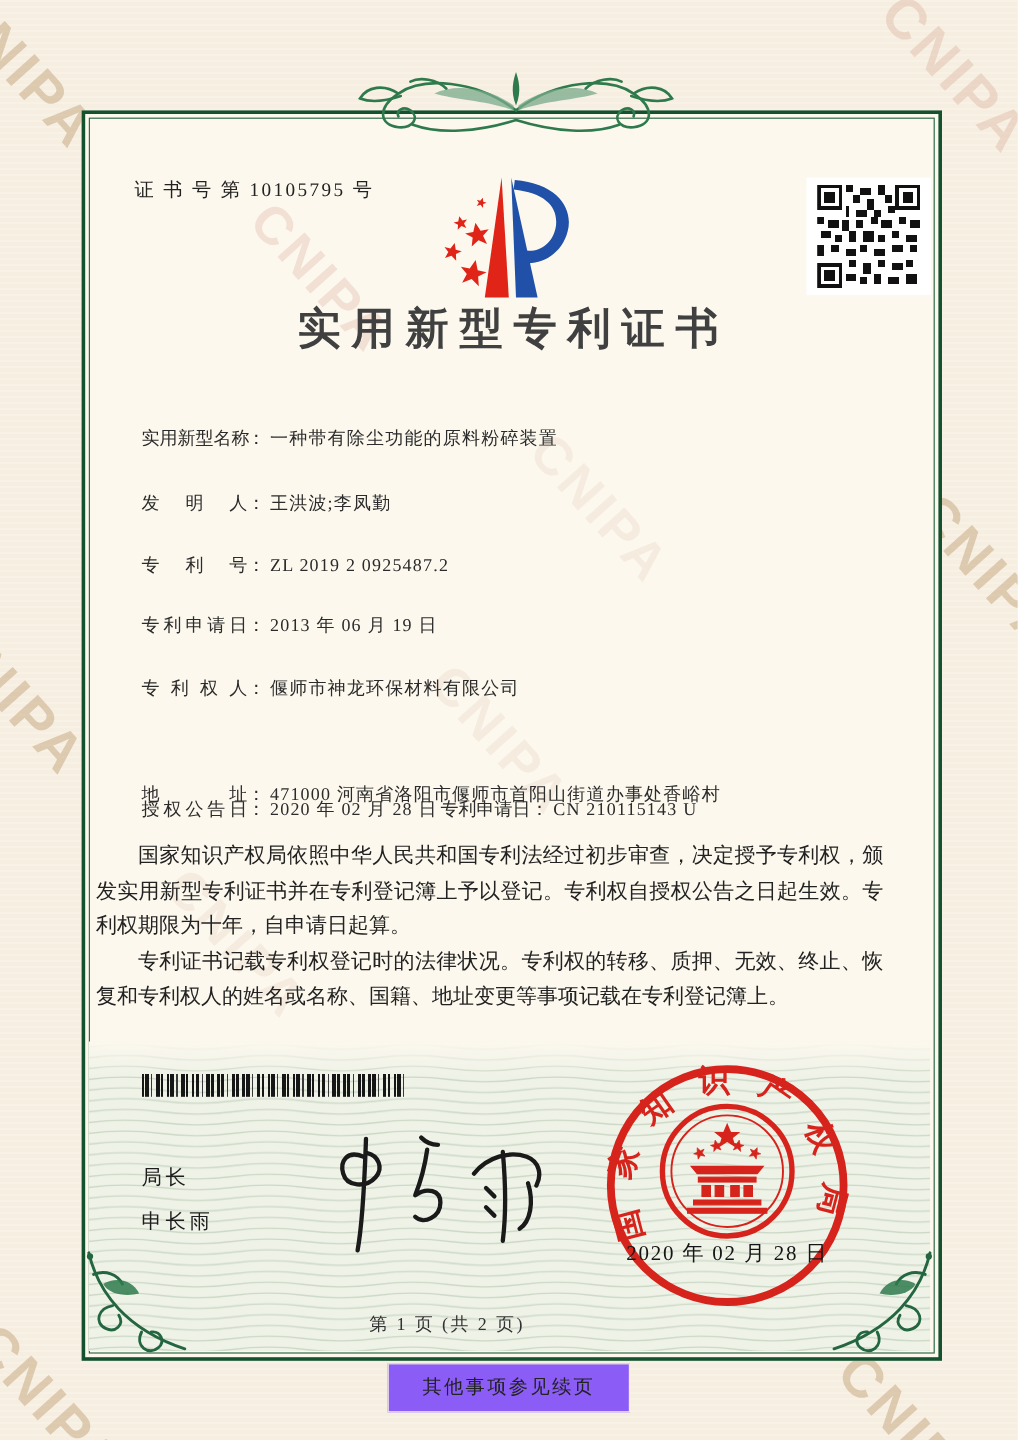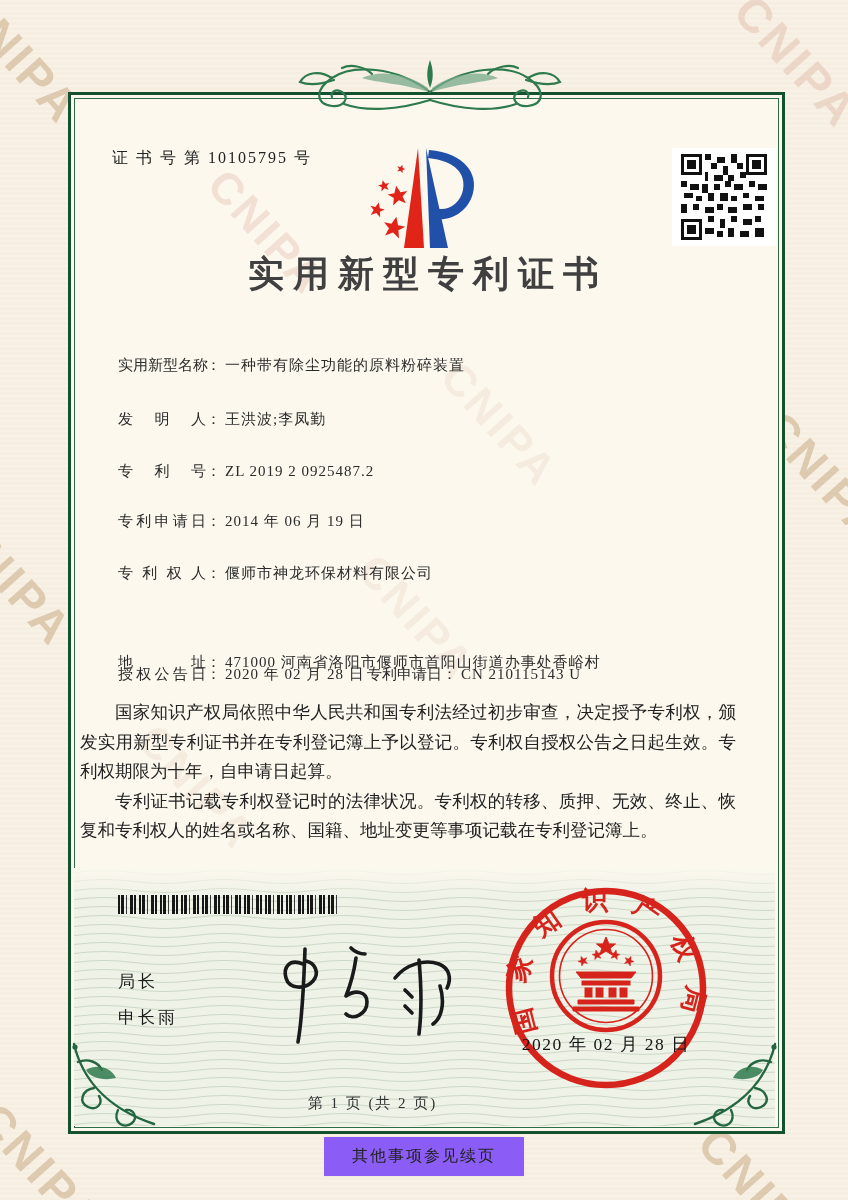--- a/index.html
+++ b/index.html
@@ -217,21 +217,21 @@
   <div class="field-row" style="top:356px;">
     <span class="f-label">实用新型名称</span><span class="f-colon">：</span><span class="f-value">一种带有除尘功能的原料粉碎装置</span>
   </div>
   <div class="field-row" style="top:410px;">
     <span class="f-label">发明人</span><span class="f-colon">：</span><span class="f-value">王洪波;李凤勤</span>
   </div>
   <div class="field-row" style="top:462px;">
     <span class="f-label">专利号</span><span class="f-colon">：</span><span class="f-value">ZL 2019 2 0925487.2</span>
   </div>
   <div class="field-row" style="top:512px;">
-    <span class="f-label">专利申请日</span><span class="f-colon">：</span><span class="f-value">2014 年 06 月 19 日</span>
+    <span class="f-label">专利申请日</span><span class="f-colon">：</span><span class="f-value">2013 年 06 月 19 日</span>
   </div>
   <div class="field-row" style="top:564px;">
     <span class="f-label">专利权人</span><span class="f-colon">：</span><span class="f-value">偃师市神龙环保材料有限公司</span>
   </div>
   <div class="field-row" style="top:618px;margin-top:35px;">
     <span class="f-label">地址</span><span class="f-colon">：</span><span class="f-value">471000 河南省洛阳市偃师市首阳山街道办事处香峪村</span>
   </div>
   <div class="field-row" style="top:665px;">
     <span class="f-label">授权公告日</span><span class="f-colon">：</span><span class="f-value">2020 年 02 月 28 日</span>
     <span class="grp2">

